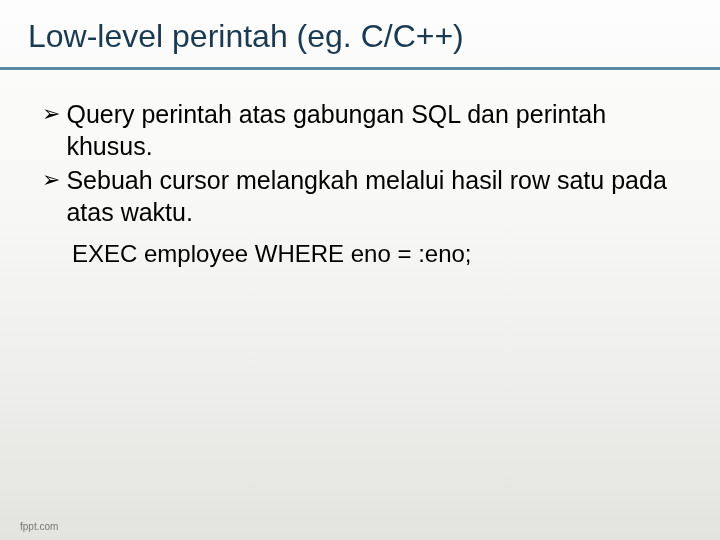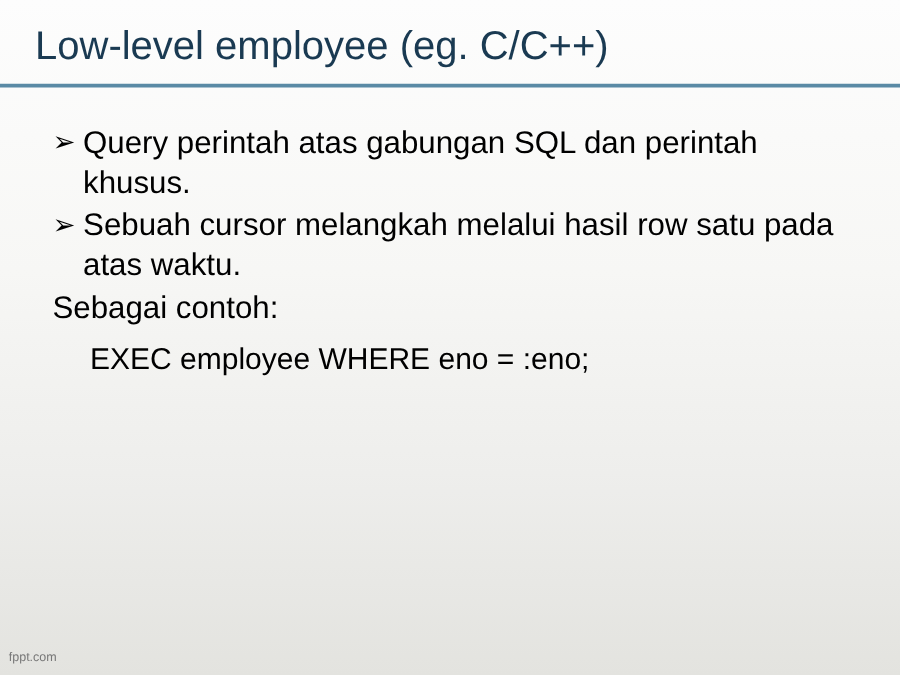--- a/index.html
+++ b/index.html
@@ -7,38 +7,37 @@
 .title-area{padding:18px 28px 8px}
 .title{font-size:32px;color:#1a3a52;font-weight:400}
 .hr-line{height:3px;background:#5a8aa5;margin:4px 0 0;width:100%}
 .content{padding:28px 42px 0}
 .bul{font-size:25px;color:#000;line-height:1.28;margin-bottom:2px;display:flex;align-items:flex-start}
 .arrow{font-size:22px;margin-right:6px;margin-top:2px;flex-shrink:0}
 .bul-text{flex:1}
 .plain{font-size:25px;color:#000;line-height:1.28;margin-bottom:2px}
 .code-block{margin:10px 0 0 30px}
 .code-line{font-size:24px;color:#000;line-height:1.32}
-.footer{position:absolute;bottom:8px;left:7px;font-size:10px;color:#777}
+.footer{position:absolute;bottom:8px;left:20px;font-size:10px;color:#777}
 </style>
 </head>
 <body>
 
 <div class="title-area">
-  <div class="title">Low-level employee (eg. C/C++)</div>
+  <div class="title">Low-level perintah (eg. C/C++)</div>
 </div>
 <div class="hr-line"></div>
 
 <div class="content">
   <div class="bul">
     <span class="arrow">➢</span>
     <span class="bul-text">Query perintah atas gabungan SQL dan perintah khusus.</span>
   </div>
   <div class="bul">
     <span class="arrow">➢</span>
     <span class="bul-text">Sebuah cursor melangkah melalui hasil row satu pada atas waktu.</span>
   </div>
-  <div class="plain">Sebagai contoh:</div>
   <div class="code-block">
     <div class="code-line">EXEC employee WHERE eno = :eno;</div>
   </div>
 </div>
 
 <div class="footer">fppt.com</div>
 
 </body></html>

